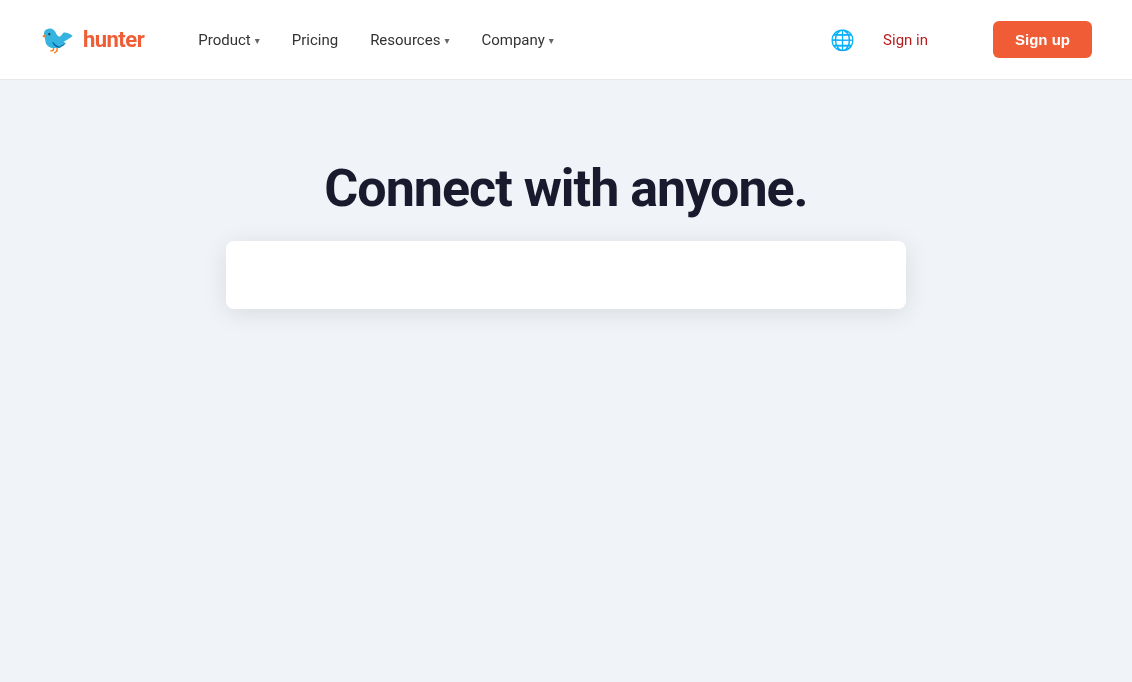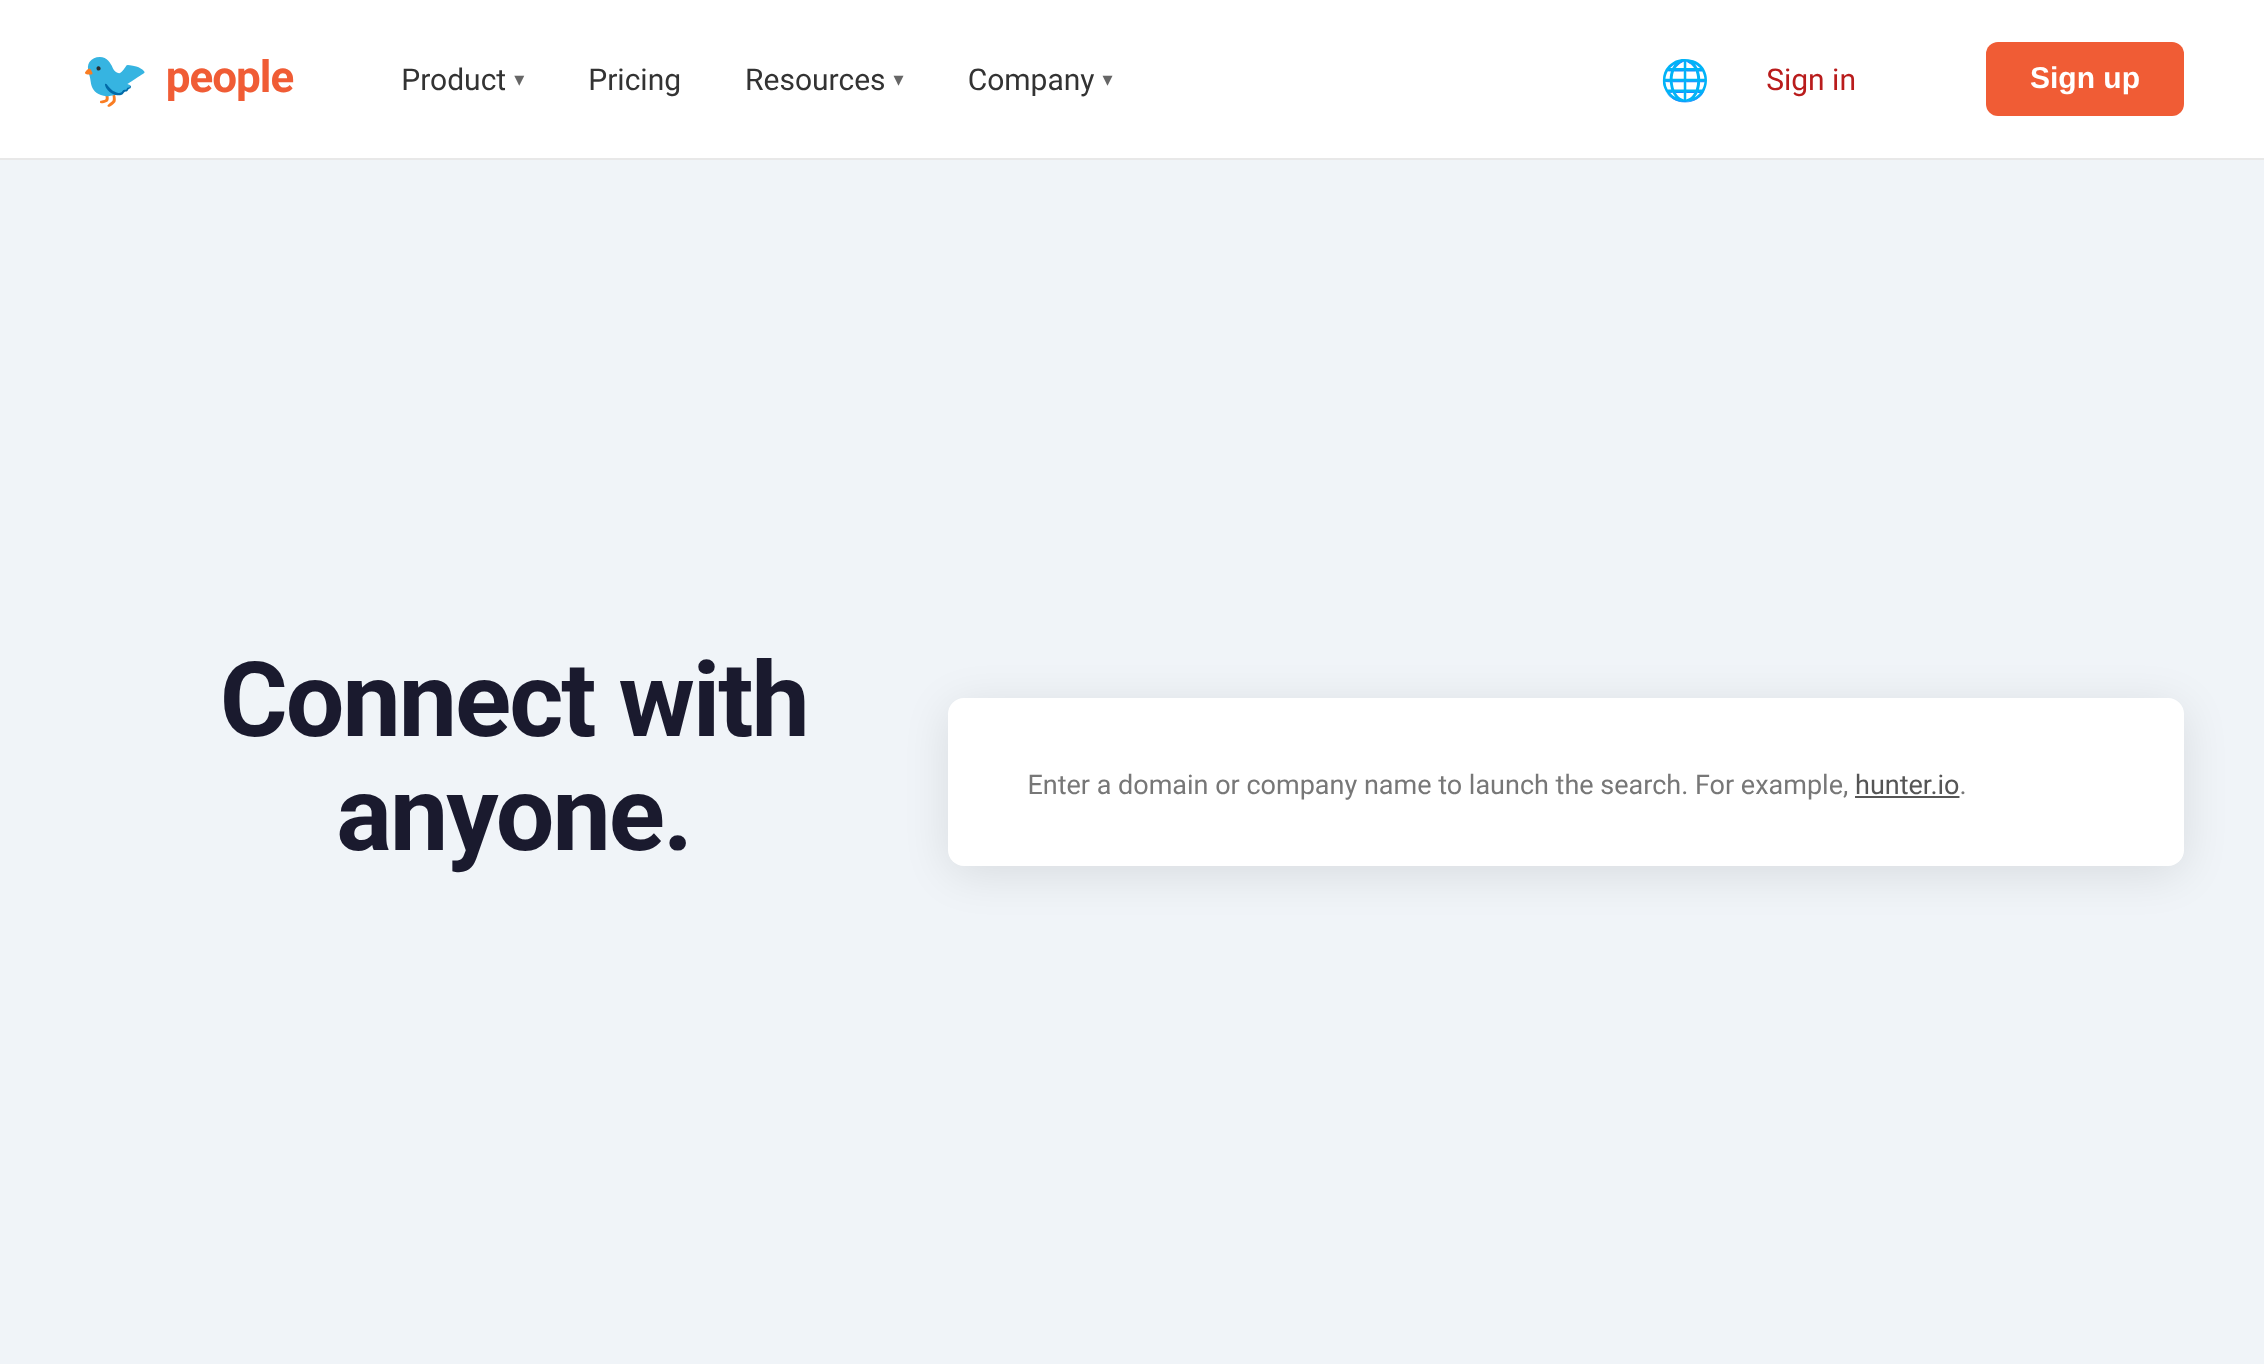--- a/index.html
+++ b/index.html
@@ -107,21 +107,21 @@
       border-radius: 6px;
       border: none;
       white-space: nowrap;
       margin-left: 37px;
     }
 
     
     .hero {
       background: #f0f4f8;
       display: flex;
-      flex-direction: row;
+      flex-direction: column;
       align-items: center;
       padding: 80px 40px 60px;
       min-height: 602px;
     }
 
     .hero-title {
       font-size: 52px;
       font-weight: 700;
       color: #1a1a2e;
       text-align: center;
@@ -197,21 +197,21 @@
       text-decoration: underline;
       cursor: pointer;
     }
   </style>
 </head>
 <body>
 
 <nav class="navbar">
   <a class="navbar-logo" href="#">
     <span class="logo-icon">🐦</span>
-    <span class="logo-text">people</span>
+    <span class="logo-text">hunter</span>
   </a>
 
   <div class="navbar-nav">
     <a class="nav-item" href="#">
       <span>Product</span>
       <span class="nav-chevron">▾</span>
     </a>
     <a class="nav-item" href="#">
       <span>Pricing</span>
     </a>
@@ -229,18 +229,14 @@
     <span class="globe-icon">🌐</span>
     <a class="sign-in-btn" href="#">Sign in</a>
     <button class="sign-up-btn">Sign up</button>
   </div>
 </nav>
 
 <section class="hero">
   <h1 class="hero-title">Connect with anyone.</h1>
 
   <div class="search-card">
-    <p class="search-hint">
-      <span>Enter a domain or company name to launch the search. For example,</span>
-      <a class="search-hint-link" href="#">hunter.io</a><span>.</span>
-    </p>
   </div>
 </section>
 
 </body></html>

